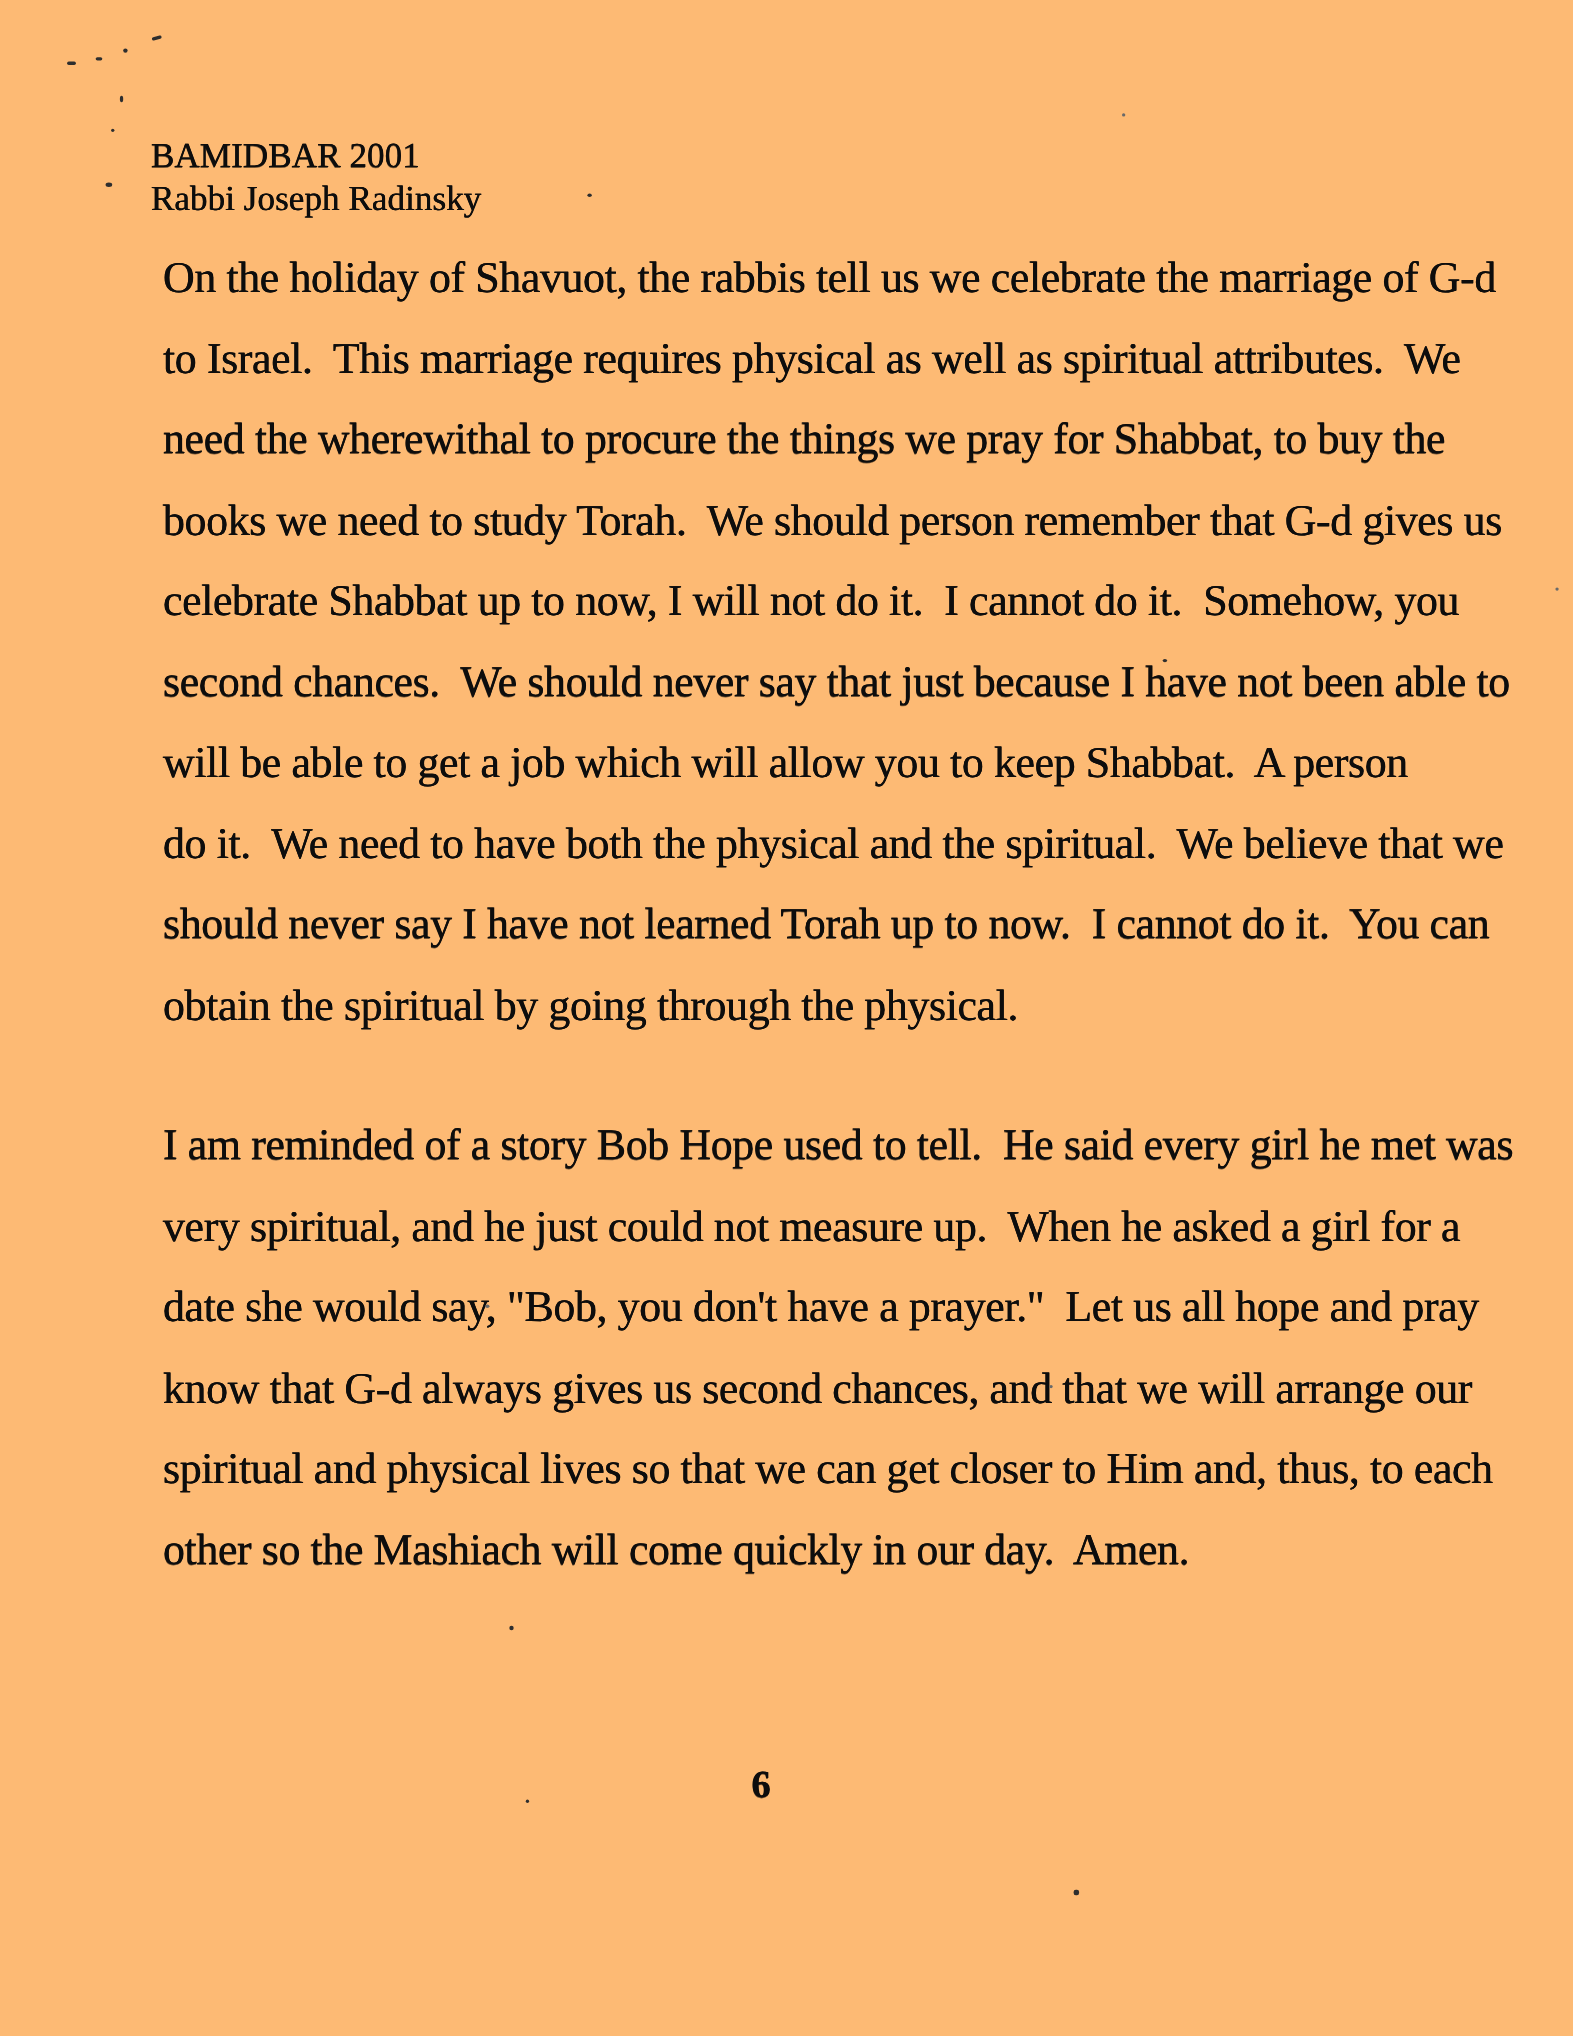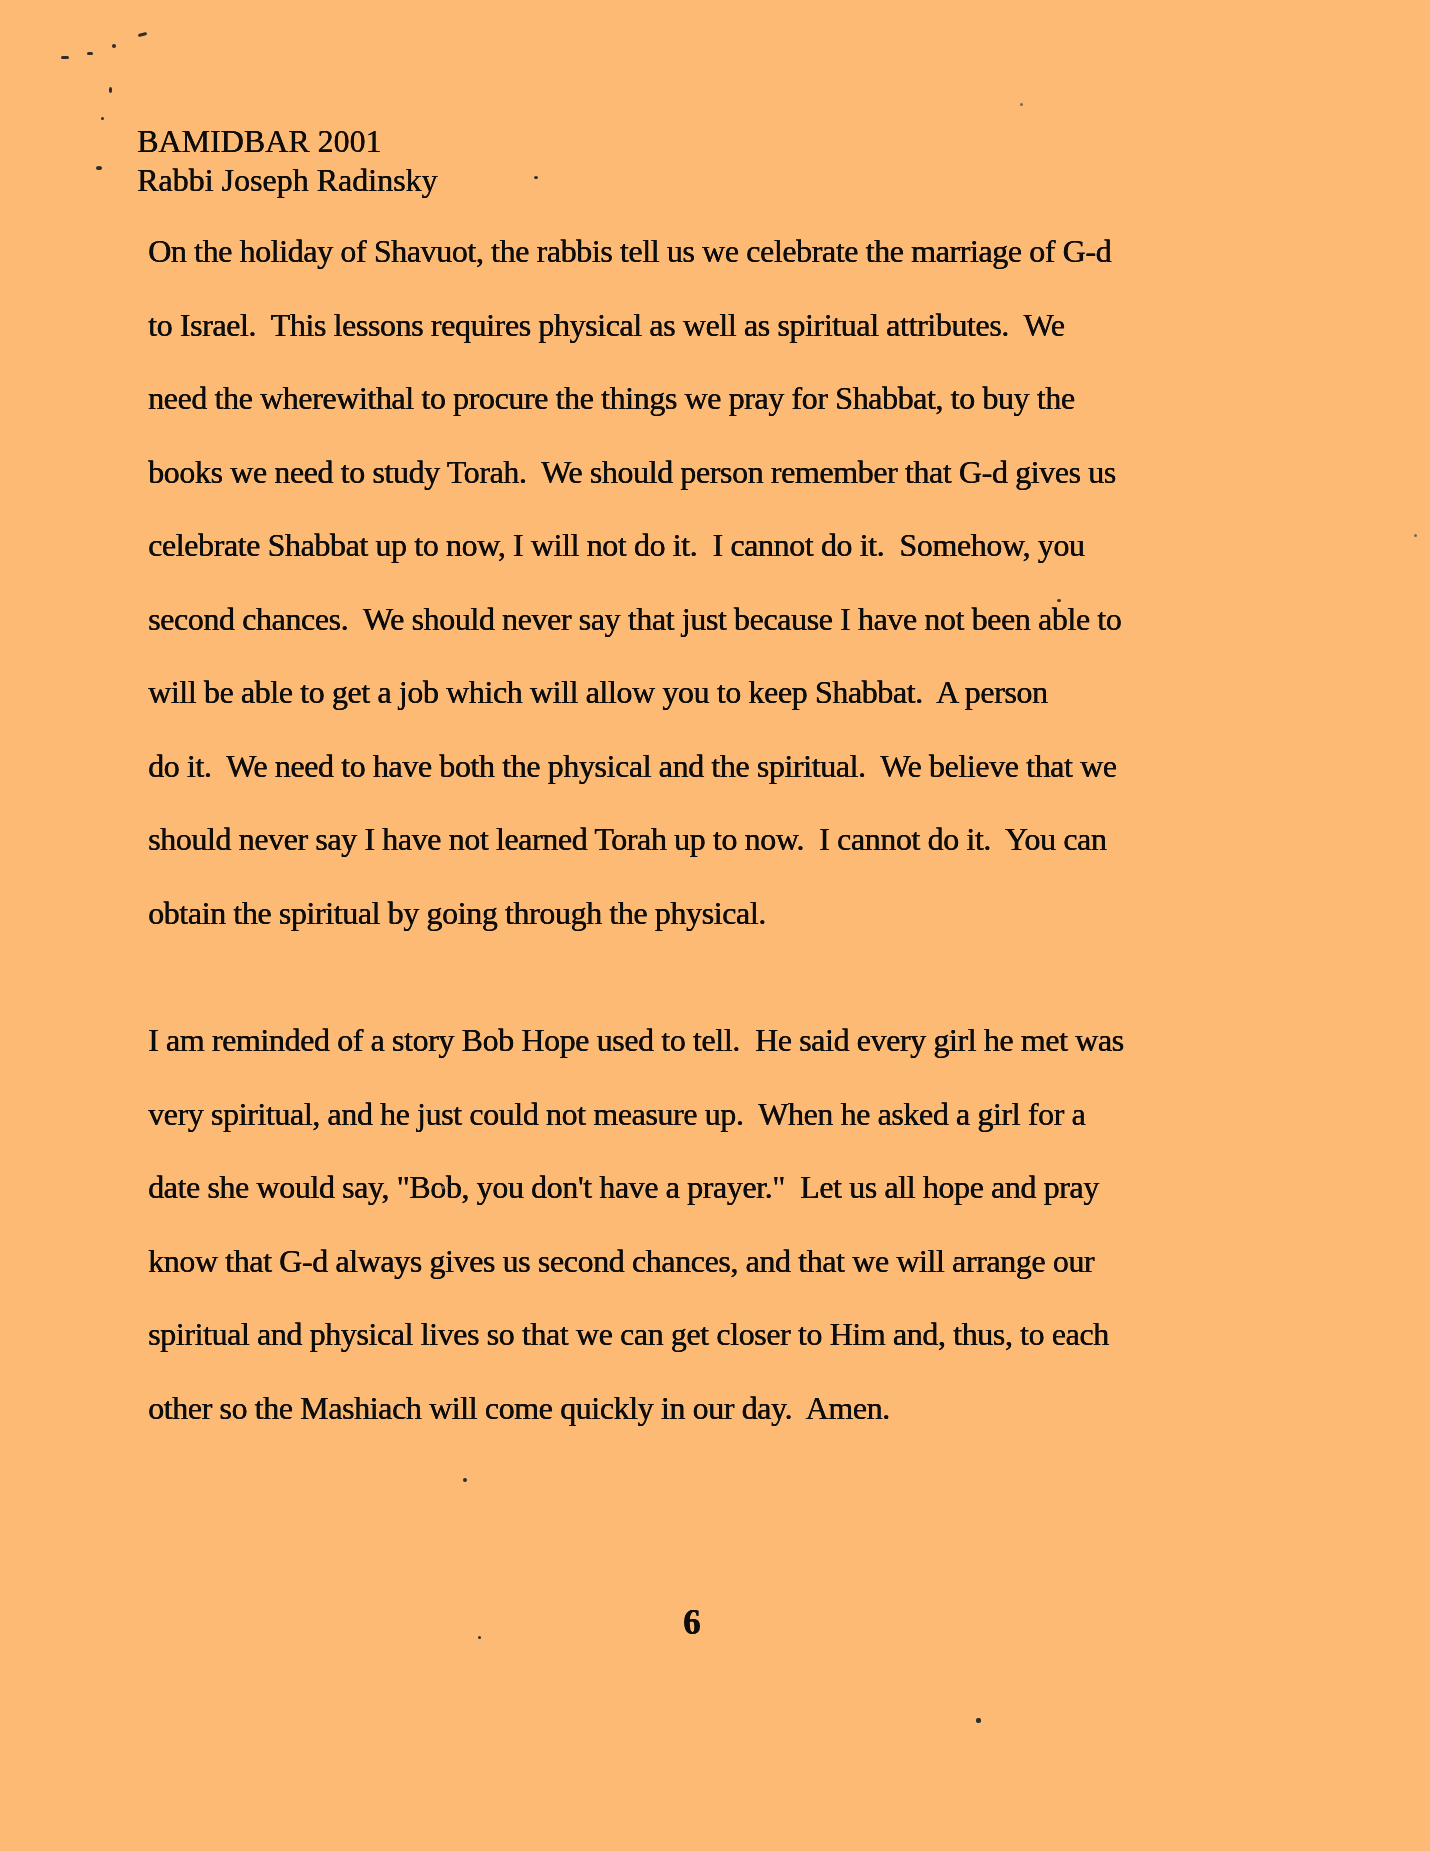--- a/index.html
+++ b/index.html
@@ -24,21 +24,21 @@
   .doc-header {
     position: absolute;
     left: 137px;
     top: 122px;
     font-size: 32px;
     line-height: 39px;
   }
   .para {
     position: absolute;
     left: 148px;
-    font-size: 32px;
+    font-size: 40px;
     letter-spacing: -0.4px;
     line-height: 73.5px;
   }
   .para-1 { top: 215px; }
   .para-2 { top: 1004px; }
   .page-number {
     position: absolute;
     left: 683px;
     top: 1603px;
     font-size: 35px;
@@ -57,21 +57,21 @@
 
 <div class="page">
 
   <div class="doc-header">
     <div class="txt">BAMIDBAR 2001</div>
     <div class="txt">Rabbi Joseph Radinsky</div>
   </div>
 
   <div class="para para-1">
     <div class="txt">On the holiday of Shavuot, the rabbis tell us we celebrate the marriage of G-d</div>
-    <div class="txt">to Israel.  This lessons requires physical as well as spiritual attributes.  We</div>
+    <div class="txt">to Israel.  This marriage requires physical as well as spiritual attributes.  We</div>
     <div class="txt">need the wherewithal to procure the things we pray for Shabbat, to buy the</div>
     <div class="txt">books we need to study Torah.  We should person remember that G-d gives us</div>
     <div class="txt">celebrate Shabbat up to now, I will not do it.  I cannot do it.  Somehow, you</div>
     <div class="txt">second chances.  We should never say that just because I have not been able to</div>
     <div class="txt">will be able to get a job which will allow you to keep Shabbat.  A person</div>
     <div class="txt">do it.  We need to have both the physical and the spiritual.  We believe that we</div>
     <div class="txt">should never say I have not learned Torah up to now.  I cannot do it.  You can</div>
     <div class="txt">obtain the spiritual by going through the physical.</div>
   </div>
 

